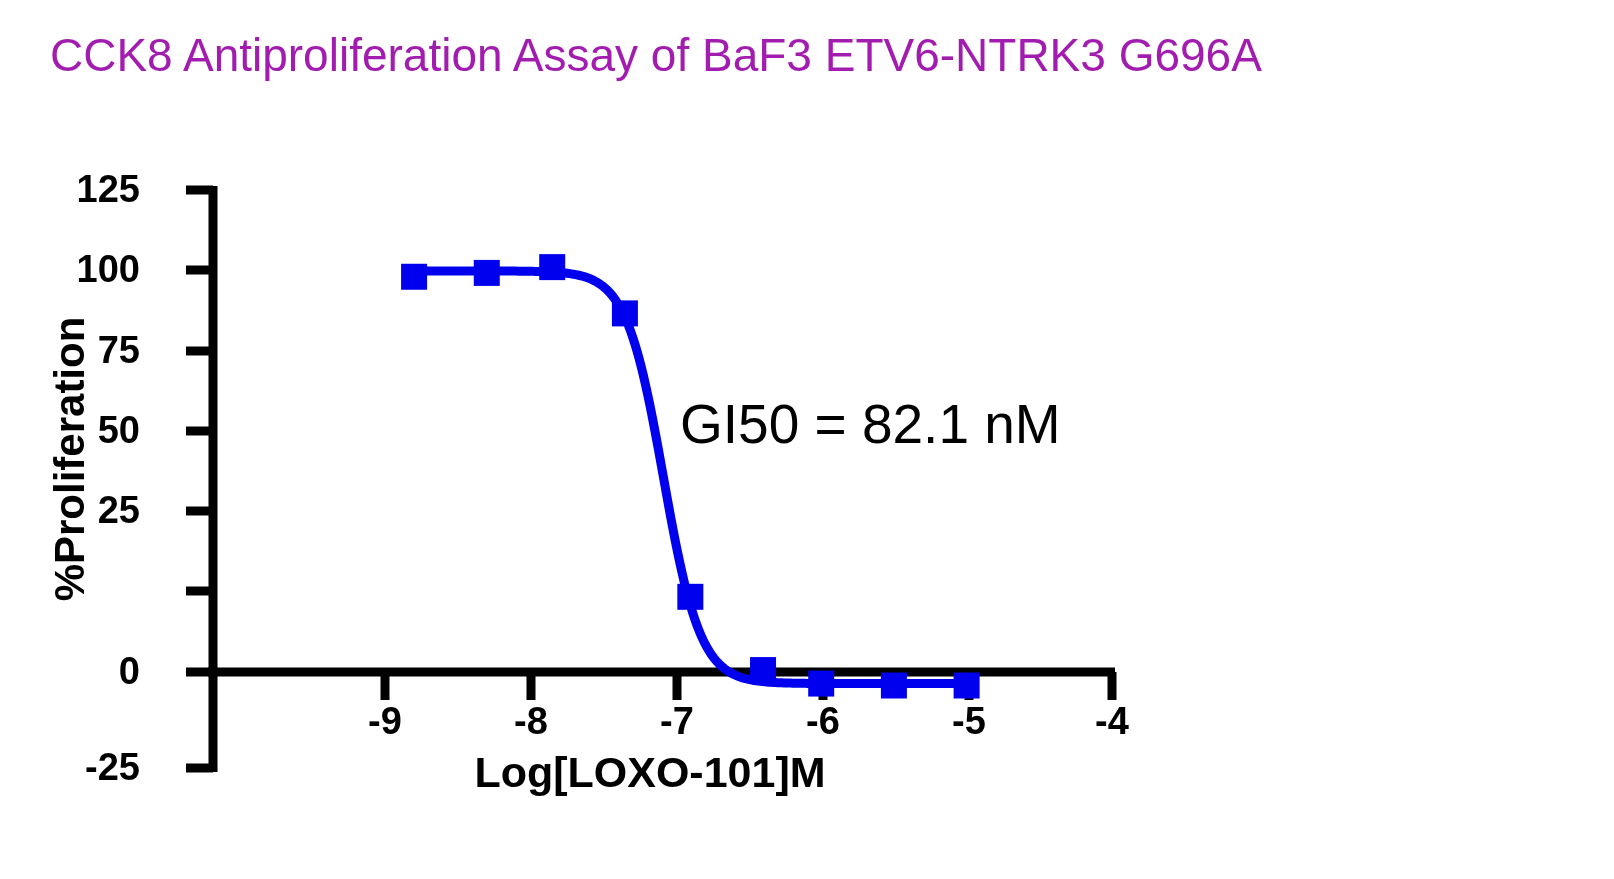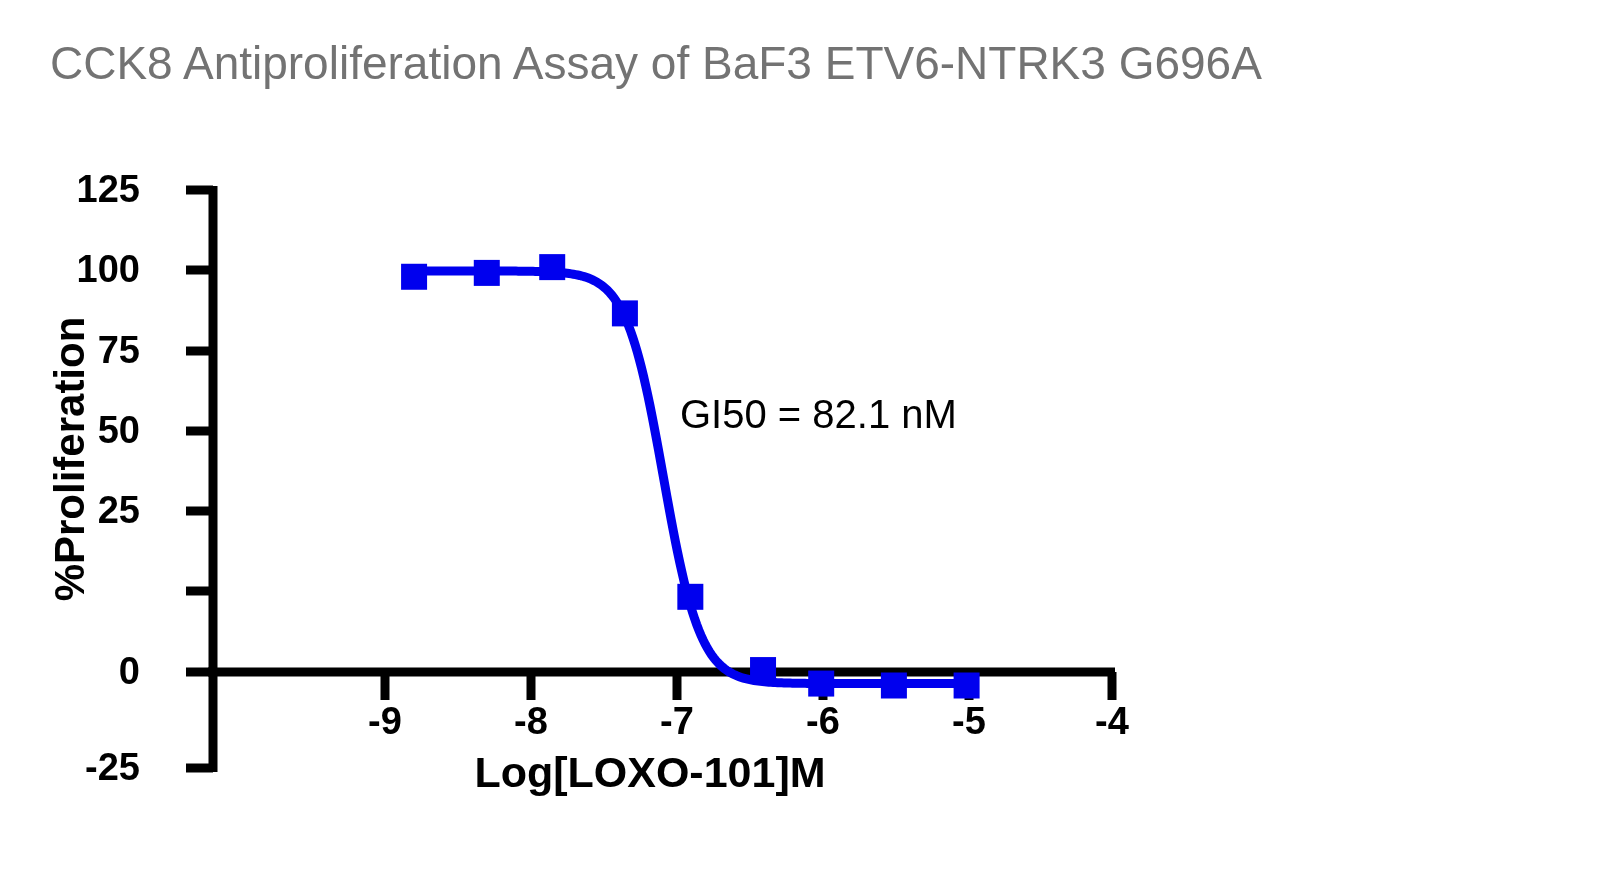--- a/index.html
+++ b/index.html
@@ -1,20 +1,20 @@
 <!DOCTYPE html>
 <html><head>
 <meta charset="utf-8">
 <style>
   html,body{margin:0;padding:0;}
   body{width:1614px;height:879px;background:#ffffff;font-family:"Liberation Sans",sans-serif;overflow:hidden;}
   #stage{position:relative;width:1614px;height:879px;}
   #title{
-    position:absolute;left:50px;top:36px;width:1520px;
-    font-size:46px;font-weight:400;color:#737373;letter-spacing:0px;
+    position:absolute;left:50px;top:28px;width:1520px;
+    font-size:46px;font-weight:400;color:#a21caf;letter-spacing:0px;
     font-family:"Liberation Sans",sans-serif;white-space:nowrap;
   }
   #plot{position:absolute;left:0;top:0;width:1614px;height:879px;}
   .ytick-label{
     position:absolute;text-align:right;font-size:38px;font-weight:bold;color:#000;
     font-family:"Liberation Sans",sans-serif;width:150px;
   }
   .xtick-label{
     position:absolute;text-align:center;font-size:38px;font-weight:bold;color:#000;
     font-family:"Liberation Sans",sans-serif;width:80px;
@@ -23,21 +23,21 @@
     position:absolute;left:-140px;top:435px;width:420px;text-align:center;
     transform:rotate(-90deg);transform-origin:center center;
     font-size:42px;font-weight:bold;color:#000;font-family:"Liberation Sans",sans-serif;
   }
   #xlabel{
     position:absolute;left:330px;top:748px;width:640px;text-align:center;
     font-size:43px;font-weight:bold;color:#000;font-family:"Liberation Sans",sans-serif;
   }
   #annotation{
     position:absolute;left:680px;top:392px;
-    font-size:40px;font-weight:400;color:#000;font-family:"Liberation Sans",sans-serif;
+    font-size:55px;font-weight:400;color:#000;font-family:"Liberation Sans",sans-serif;
     white-space:nowrap;
   }
 </style>
 </head>
 <body>
 
 <div id="stage">
 
   <div id="title">CCK8 Antiproliferation Assay of BaF3 ETV6-NTRK3 G696A</div>
 

